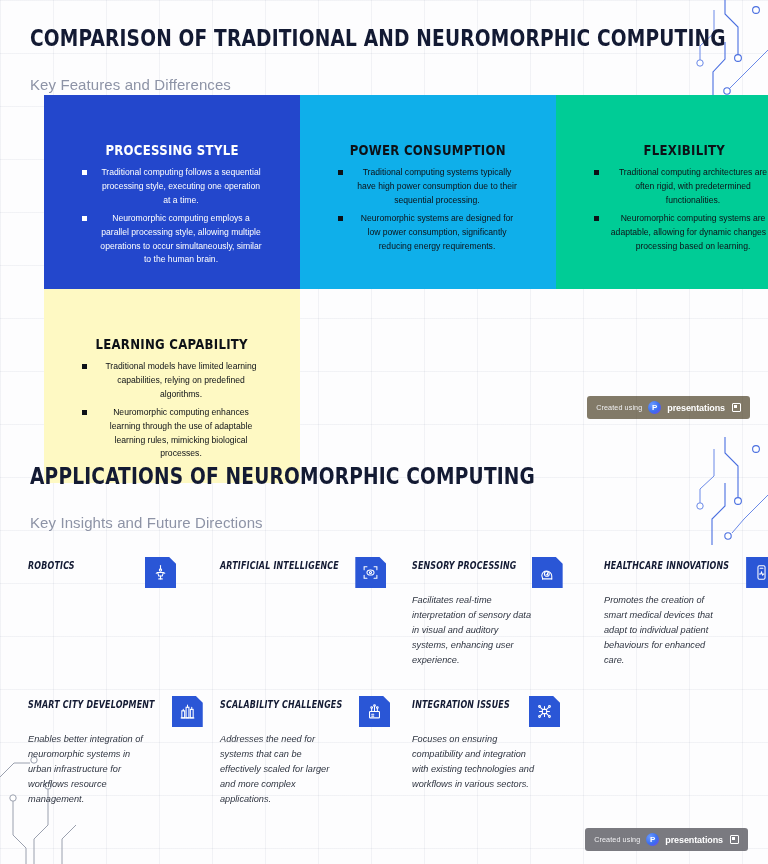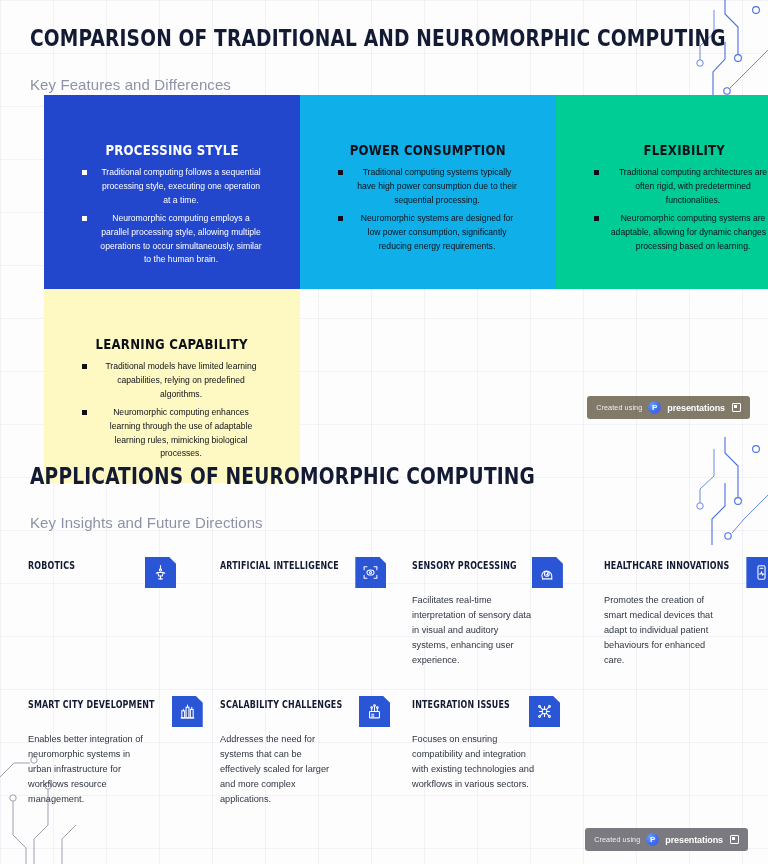--- a/index.html
+++ b/index.html
@@ -70,21 +70,21 @@
     padding:0 10px 0 28px;
     margin-bottom:4px;
   }
   .q-list li .bullet{
     position:absolute;left:12px;top:4px;width:5px;height:5px;display:block;
     background:currentColor;
   }
 
   
   .apps{position:absolute;left:0;top:545px;width:768px;}
-  .app-row{display:grid;grid-template-columns:repeat(4,192px);}
+  .app-row{display:grid;grid-template-columns:repeat(4,192px);font-style:italic;}
   .app-cell{position:relative;padding:14px 16px 0 28px;min-height:125px;}
   .app-cell.empty{min-height:0;}
   .app-head{display:flex;align-items:flex-start;justify-content:space-between;gap:6px;}
   .app-title{
     font-family:"DejaVu Sans Condensed","Liberation Sans Narrow","Liberation Sans",sans-serif;
     font-weight:700;font-size:9.6px;letter-spacing:.2px;text-transform:uppercase;
     color:#131a33;transform:scaleX(.92);transform-origin:left center;white-space:nowrap;
     line-height:1.1;padding-top:2px;
   }
   .app-body{

